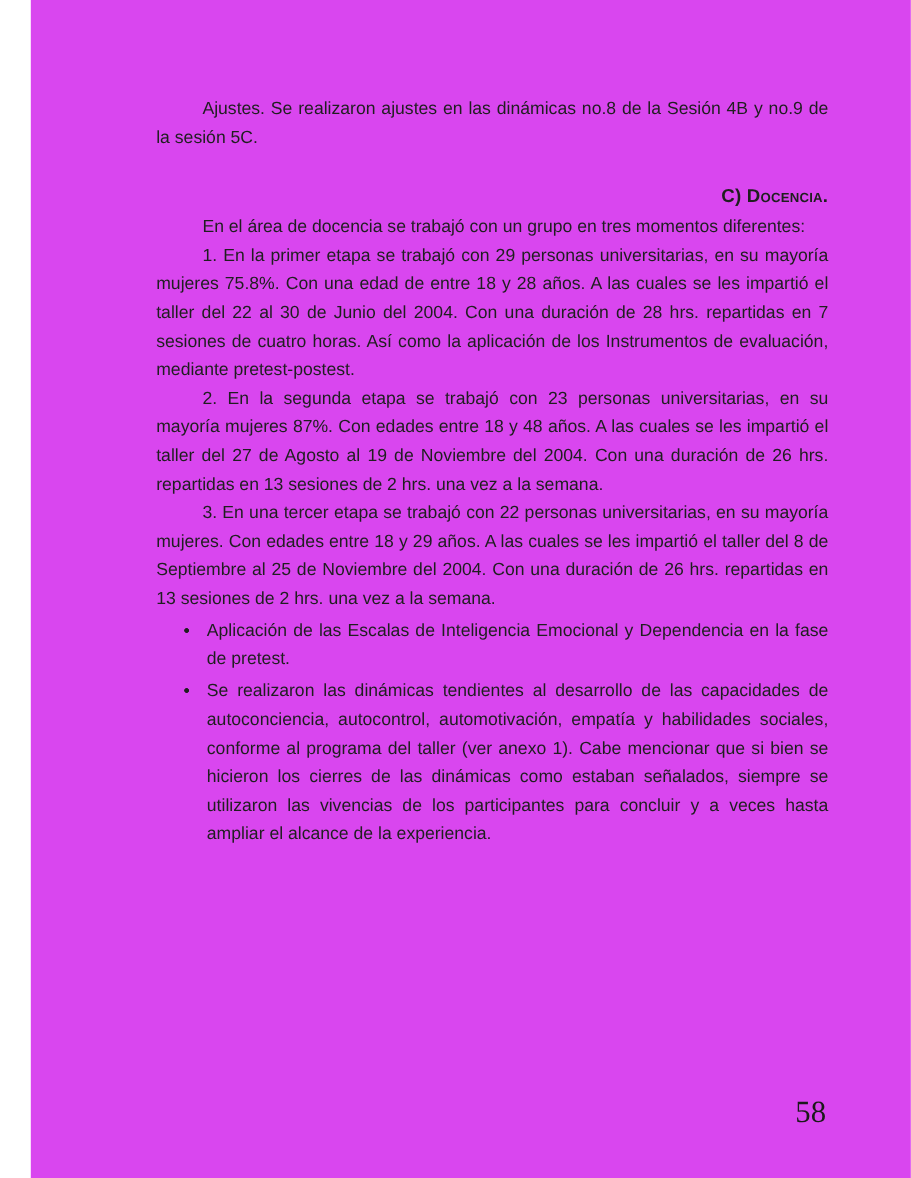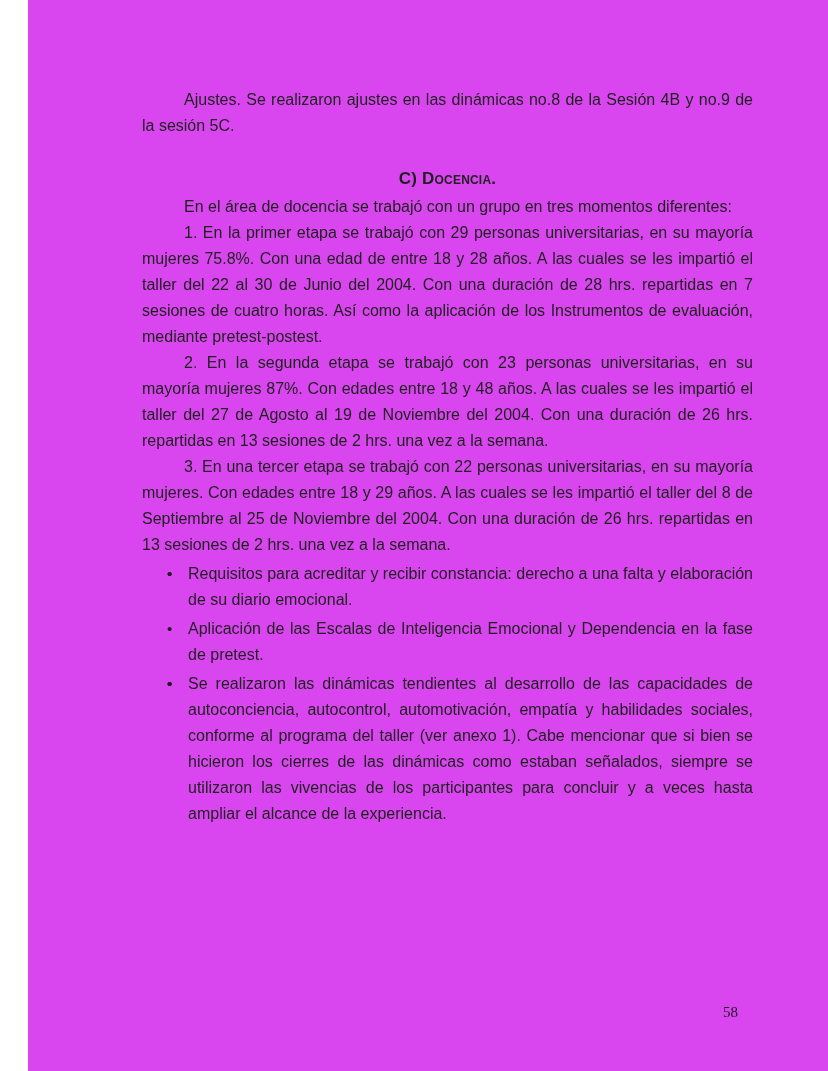--- a/index.html
+++ b/index.html
@@ -29,21 +29,21 @@
   .content p {
     margin: 0;
     text-indent: 42px;
   }
   .heading {
     margin: 27px 0 0 0;
     font-weight: bold;
     font-variant: small-caps;
     font-size: 17px;
     letter-spacing: 0.2px;
-    text-align: center;
+    text-align: right;
   }
   .after-heading {
     margin-top: 2px !important;
   }
   ul.bullets {
     margin: 0;
     padding: 0;
     list-style: none;
   }
   ul.bullets li {
@@ -56,21 +56,21 @@
     position: absolute;
     left: 25px;
     top: 0;
     font-size: 15px;
   }
   .page-number {
     position: absolute;
     top: 1001px;
     left: 695px;
     font-family: "Liberation Serif", serif;
-    font-size: 15px;
+    font-size: 28px;
     line-height: 22px;
     color: #1a1a1a;
   }
 </style>
 </head>
 <body>
 
 <div class="page">
   <div class="content">
 
@@ -86,21 +86,20 @@
 
     <p>3. En una tercer etapa se trabajó con 22 personas universitarias, en su mayoría mujeres. Con edades entre 18 y 29 años. A las cuales se les impartió el taller del  8 de Septiembre al 25 de Noviembre del 2004. Con una duración de 26 hrs. repartidas en 13 sesiones de 2 hrs. una vez a la semana.</p>
 
 
     <ul class="bullets">
       <li>
         <span class="bullet-marker">•</span>
       </li>
       <li>
         <span class="bullet-marker">•</span>
-        <span>Requisitos para acreditar y recibir constancia: derecho a una falta y elaboración de su diario emocional.</span>
       </li>
       <li>
         <span class="bullet-marker">•</span>
         <span>Aplicación de las Escalas de Inteligencia Emocional y Dependencia en la fase de pretest.</span>
       </li>
       <li>
         <span class="bullet-marker">•</span>
       </li>
       <li>
         <span class="bullet-marker">•</span>

